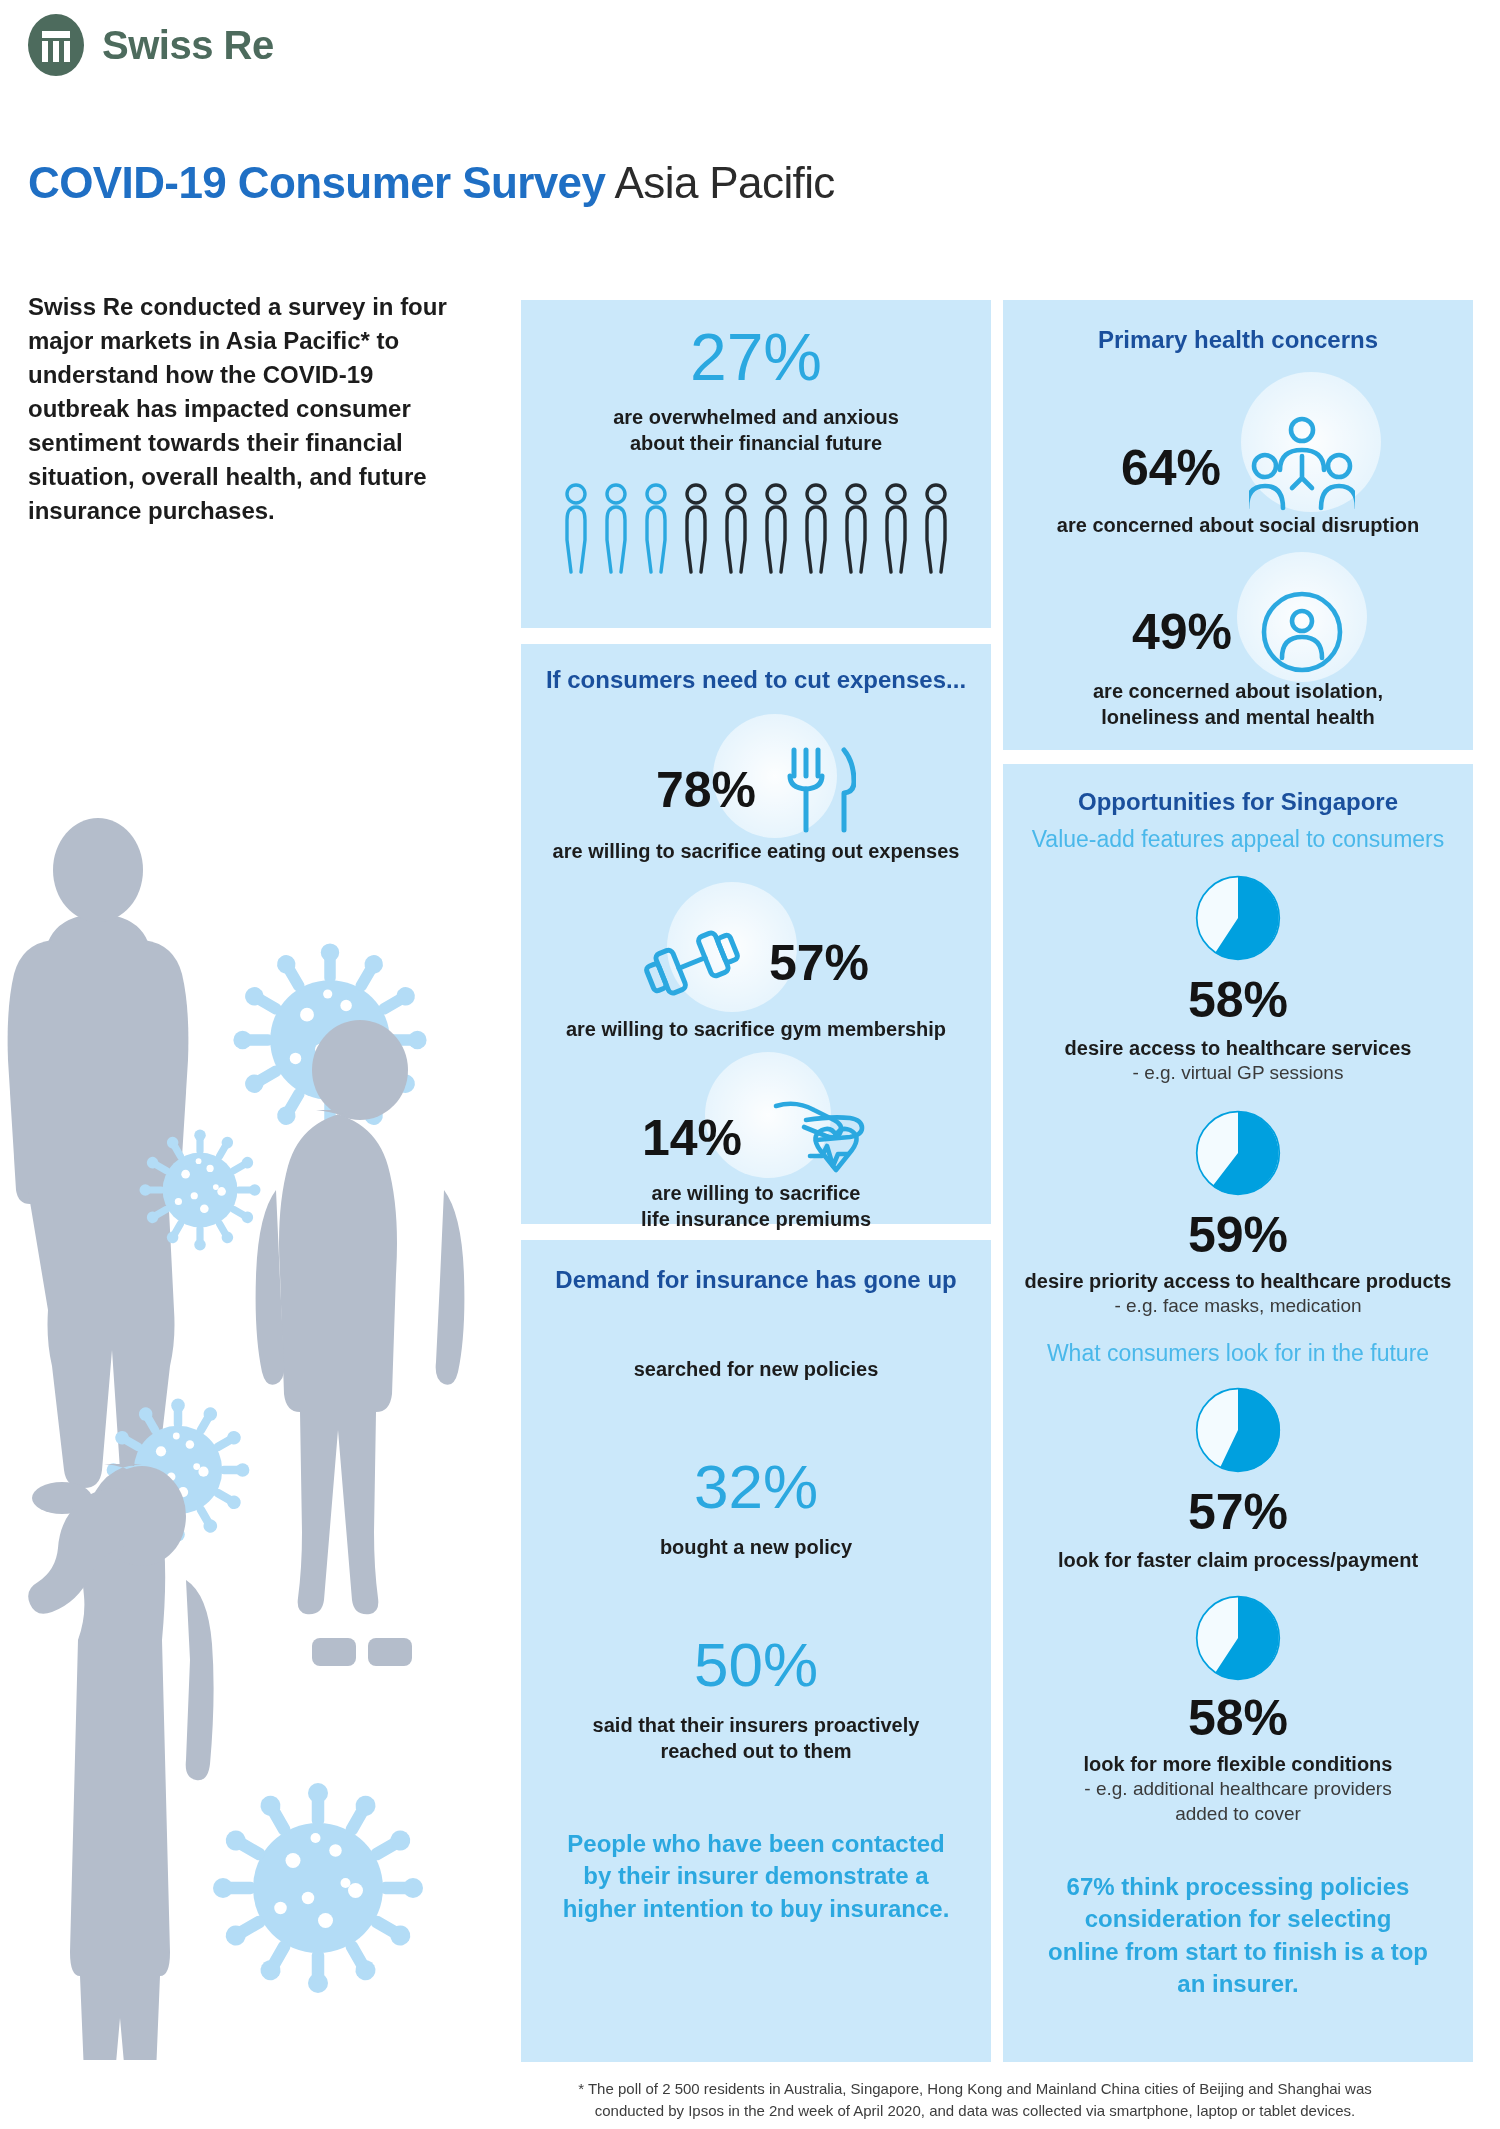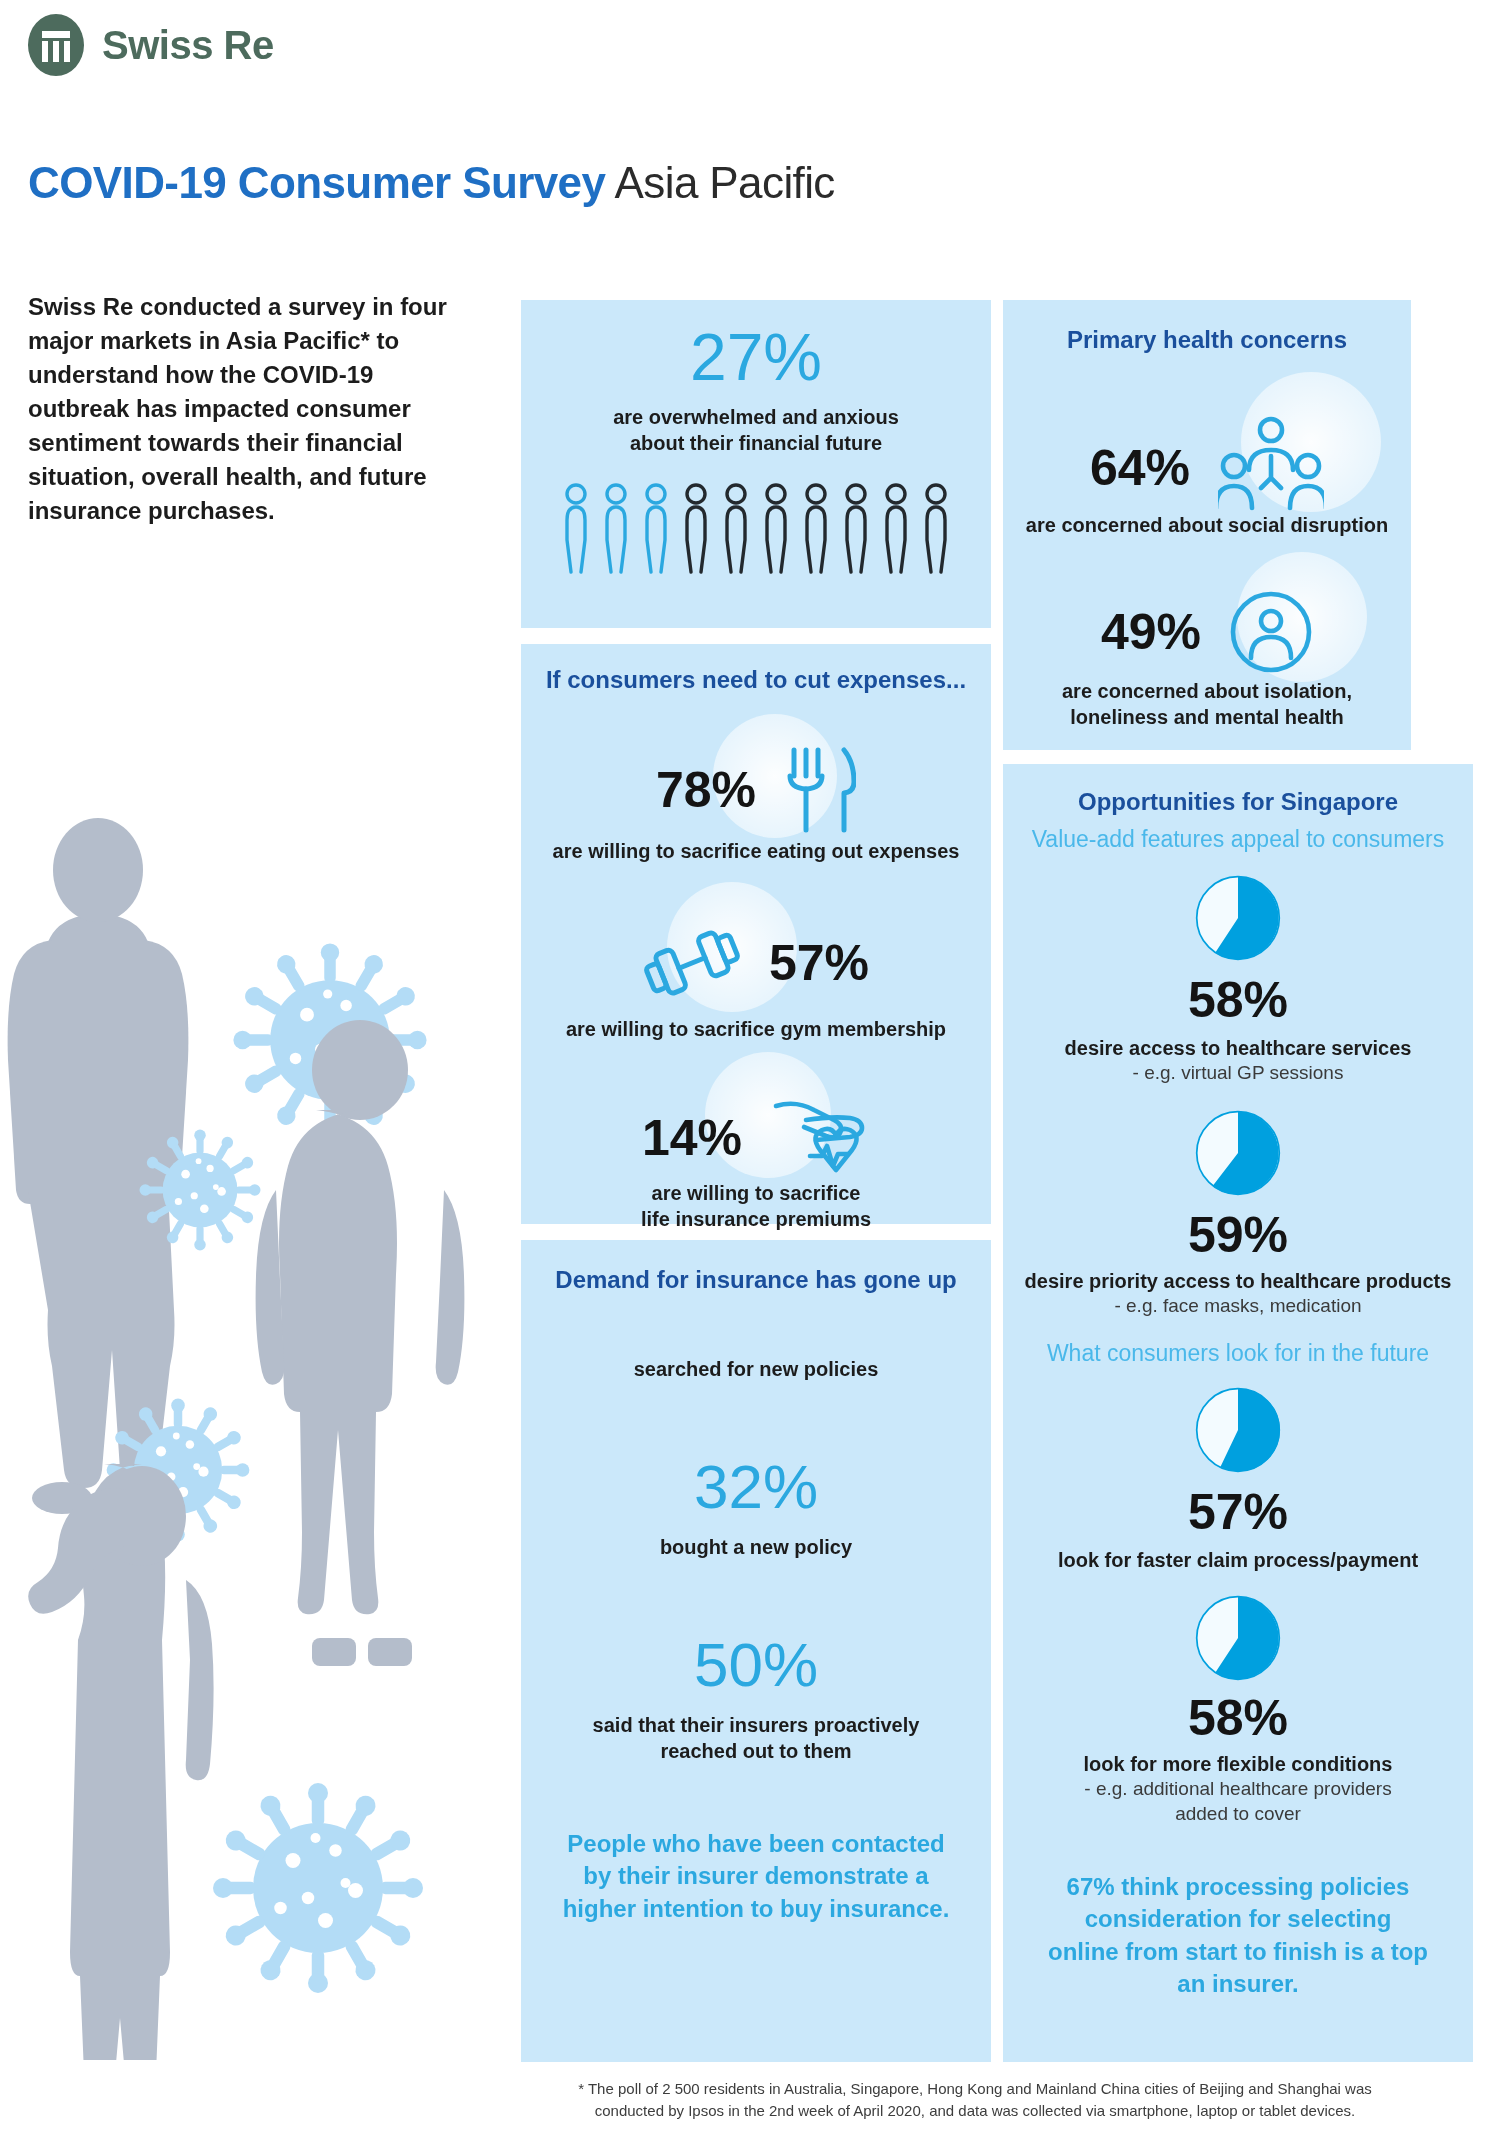--- a/index.html
+++ b/index.html
@@ -319,21 +319,21 @@
       </div>
 
       <div style="margin-top:64px;">
         <div class="cyan-note">People who have been contacted</div>
         <div class="cyan-note">by their insurer demonstrate a</div>
         <div class="cyan-note">higher intention to buy insurance.</div>
       </div>
     </div>
   </div>
 
-  <div class="card" style="left:1003px; top:300px; width:408px; height:450px;">
+  <div class="card" style="left:1003px; top:300px; width:470px; height:450px;">
     <div class="card-inner" style="padding-top:26px;">
       <div class="card-head">Primary health concerns</div>
 
       <div style="position:relative; height:140px; margin-top:18px;">
         <div class="blob" style="left:222px; top:0px; width:140px; height:140px;"></div>
         <div class="row-ic" style="position:relative; padding-top:44px;">
           <div class="big-bold">64%</div>
           <svg width="106" height="104" viewBox="0 0 106 104">
             <g fill="none" stroke="#2ba8e0" stroke-width="4.6" stroke-linecap="round" stroke-linejoin="round">
               <circle cx="53" cy="14" r="11"></circle>

